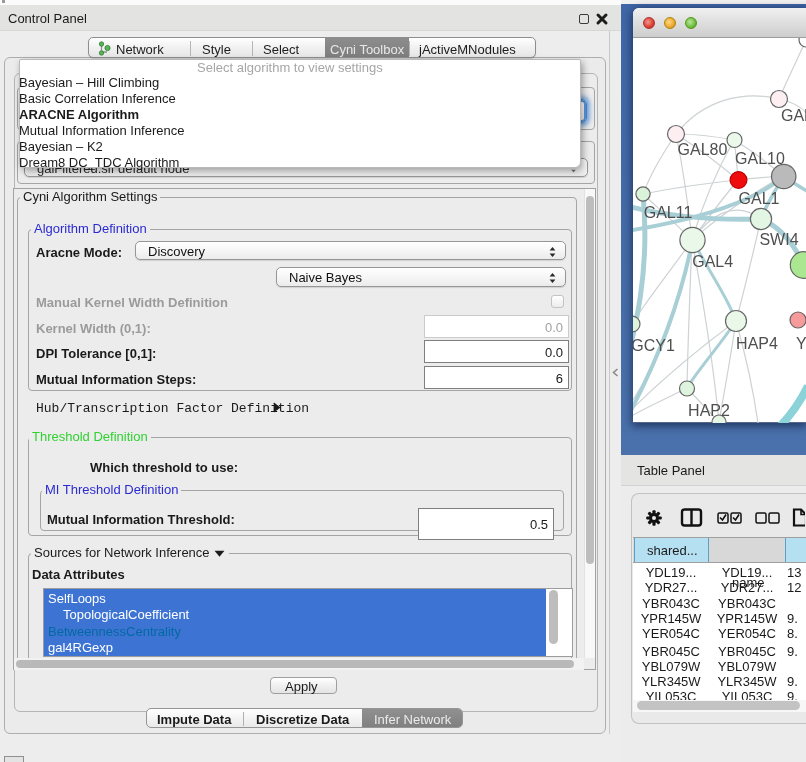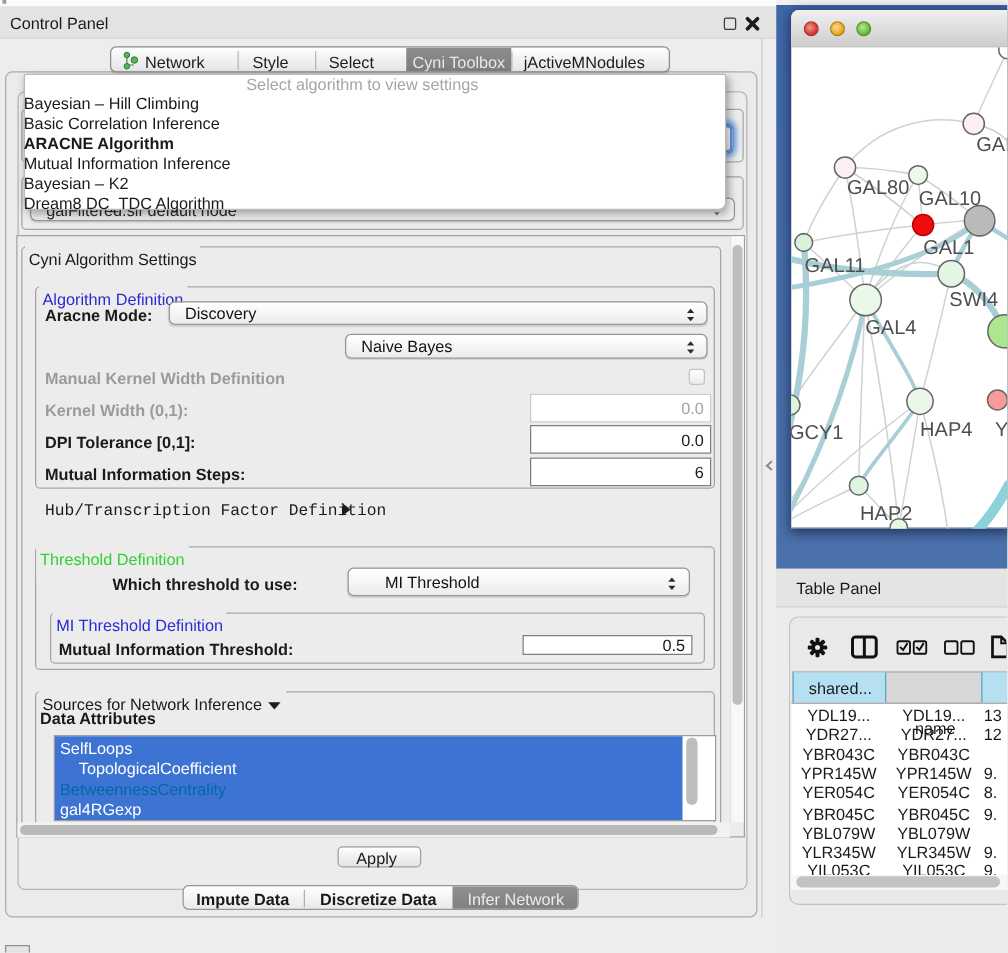--- a/index.html
+++ b/index.html
@@ -2,21 +2,21 @@
 <html><head>
 <meta charset="utf-8">
 <style>
 * { margin:0; padding:0; box-sizing:border-box; }
 html,body { width:806px; height:762px; overflow:hidden; }
 body { font-family:"Liberation Sans", sans-serif; background:#ededed; position:relative; font-size:13px; color:#1a1a1a; }
 .abs { position:absolute; }
 .lbl { position:absolute; white-space:nowrap; }
 .bold { font-weight:bold; }
 .tborder { position:absolute; border:1px solid #a5a5a5; border-radius:4px; }
-.ttitle { position:absolute; background:#ececec; padding:11px 3px; line-height:13px; }
+.ttitle { position:absolute; background:#ececec; padding:0 3px; line-height:13px; }
 .combo { position:absolute; border:1px solid #969696; border-radius:5px; background:linear-gradient(#ffffff,#f7f7f7 45%,#ebebeb); box-shadow:0 1px 1px rgba(0,0,0,0.12); }
 .combo .ct { position:absolute; left:12px; top:50%; transform:translateY(-50%); color:#111; }
 .field { position:absolute; border:1px solid #7f7f7f; background:#fff; }
 .field span { position:absolute; right:5px; top:50%; transform:translateY(-50%); }
 .chev { position:absolute; width:11px; }
 </style>
 </head>
 <body>
 
 <div class="abs" style="left:0;top:0;width:621px;height:762px;background:#ededed;"></div>
@@ -106,30 +106,24 @@
   <div class="lbl bold" style="left:22px;top:183px;">Mutual Information Steps:</div>
 
   <div class="lbl" style="left:22px;top:212px;font-family:Liberation Mono, monospace;">Hub/Transcription Factor Definition</div>
   <svg class="abs" style="left:258px;top:212px;" width="10" height="13" viewBox="0 0 10 13">
       <path d="M2 1.5 L8.5 6.5 L2 11.5 Z" fill="#1c1c1c"></path>
     </svg>
 
   <div class="tborder" style="left:14px;top:248px;width:544px;height:99px;"></div>
   <div class="ttitle" style="left:15px;top:241px;color:#30d230;">Threshold Definition</div>
   <div class="lbl bold" style="left:76px;top:271px;">Which threshold to use:</div>
-  <div class="combo" style="left:264px;top:265px;width:274px;height:23px;">
-      <span class="ct" style="left:29px;">MI Threshold</span>
-    <svg class="chev" style="right:8px;top:4.5px;" height="14" viewBox="0 0 11 14">
-        <path d="M2.6 5.4 L5.5 2 L8.4 5.4 Z M2.6 8.6 L5.5 12 L8.4 8.6 Z" fill="#2a2a2a"></path>
-      </svg>
-  </div>
   <div class="tborder" style="left:26px;top:301px;width:524px;height:41px;"></div>
   <div class="ttitle" style="left:28px;top:294px;color:#2a2ad2;">MI Threshold Definition</div>
   <div class="lbl bold" style="left:33px;top:323px;">Mutual Information Threshold:</div>
-  <div class="field" style="left:404px;top:319px;width:136px;height:16px;">
+  <div class="field" style="left:404px;top:319px;width:136px;height:32px;">
       <span>0.5</span>
     </div>
 
   <div class="tborder" style="left:14px;top:364px;width:544px;height:330px;"></div>
   <div class="ttitle" style="left:17px;top:357px;">Sources for Network Inference <svg width="13" height="9" viewBox="0 0 13 10" style="vertical-align:-1px;">
         <path d="M1 2 L12 2 L6.5 8.5 Z" fill="#1c1c1c"></path>
       </svg></div>
   <div class="lbl bold" style="left:18px;top:378px;">Data Attributes</div>
 
   <div class="abs" style="left:29px;top:399px;width:530px;height:69px;background:#ffffff;border:1px solid #9c9c9c;"></div>

